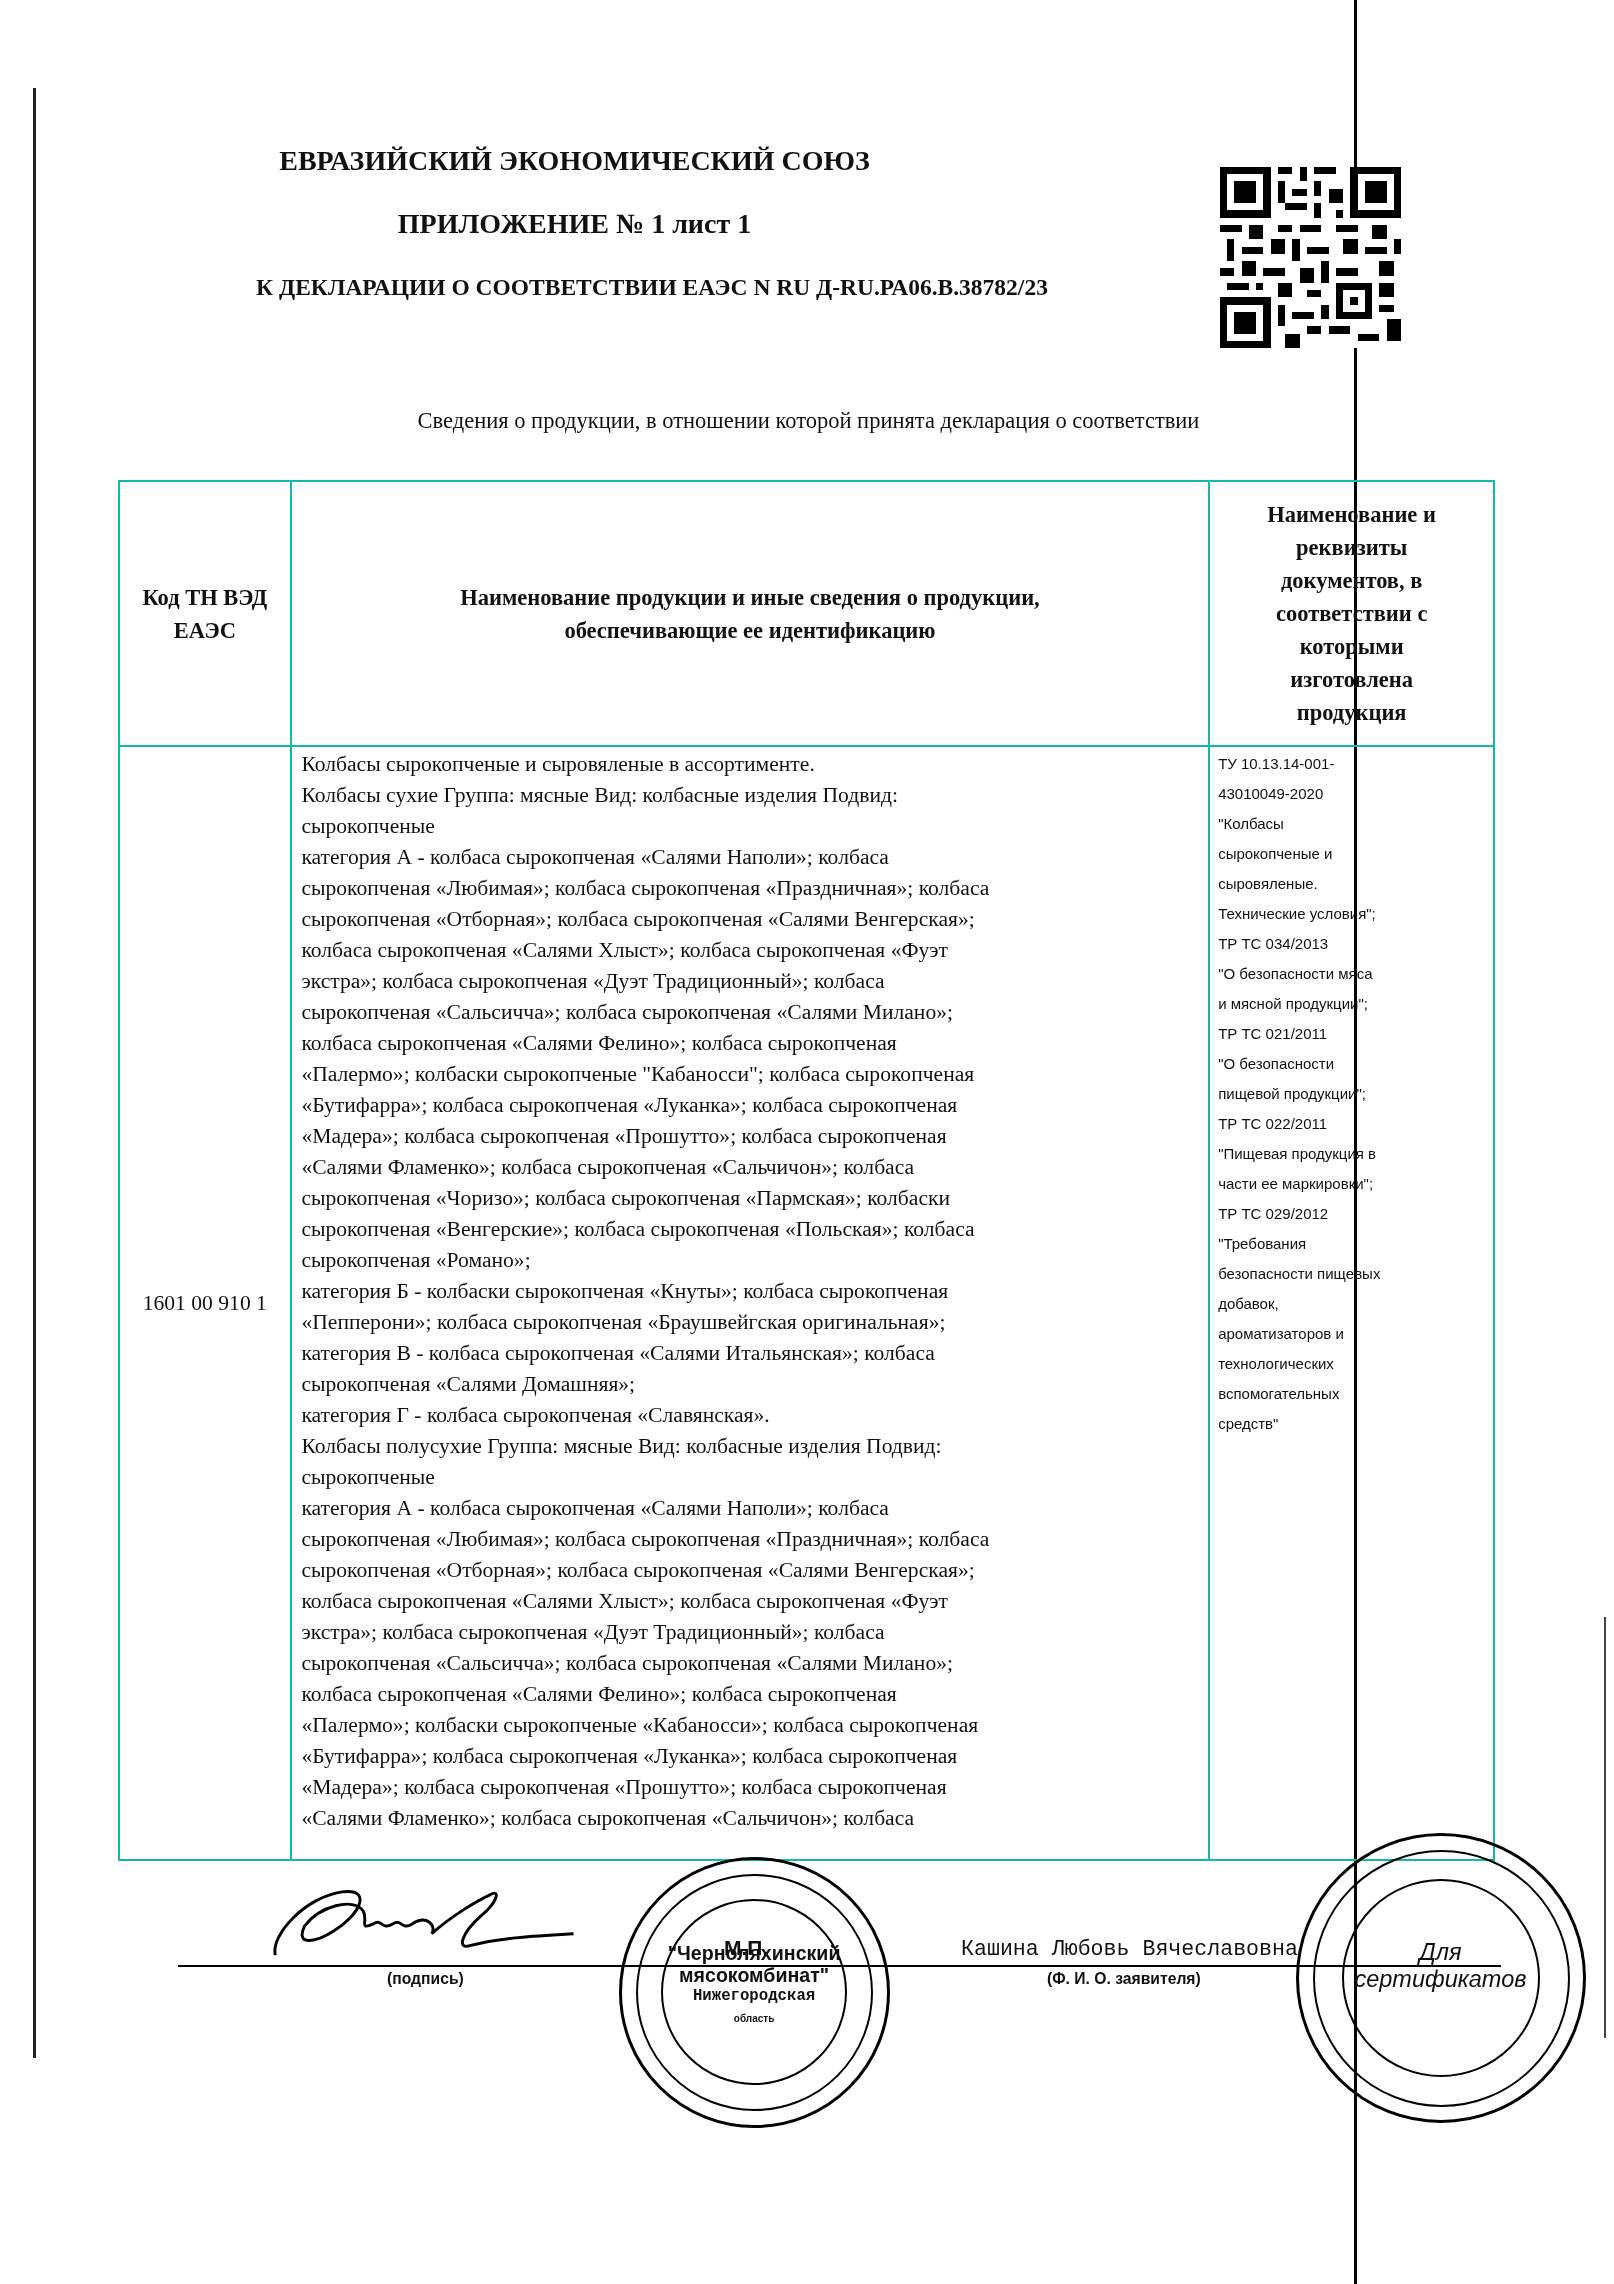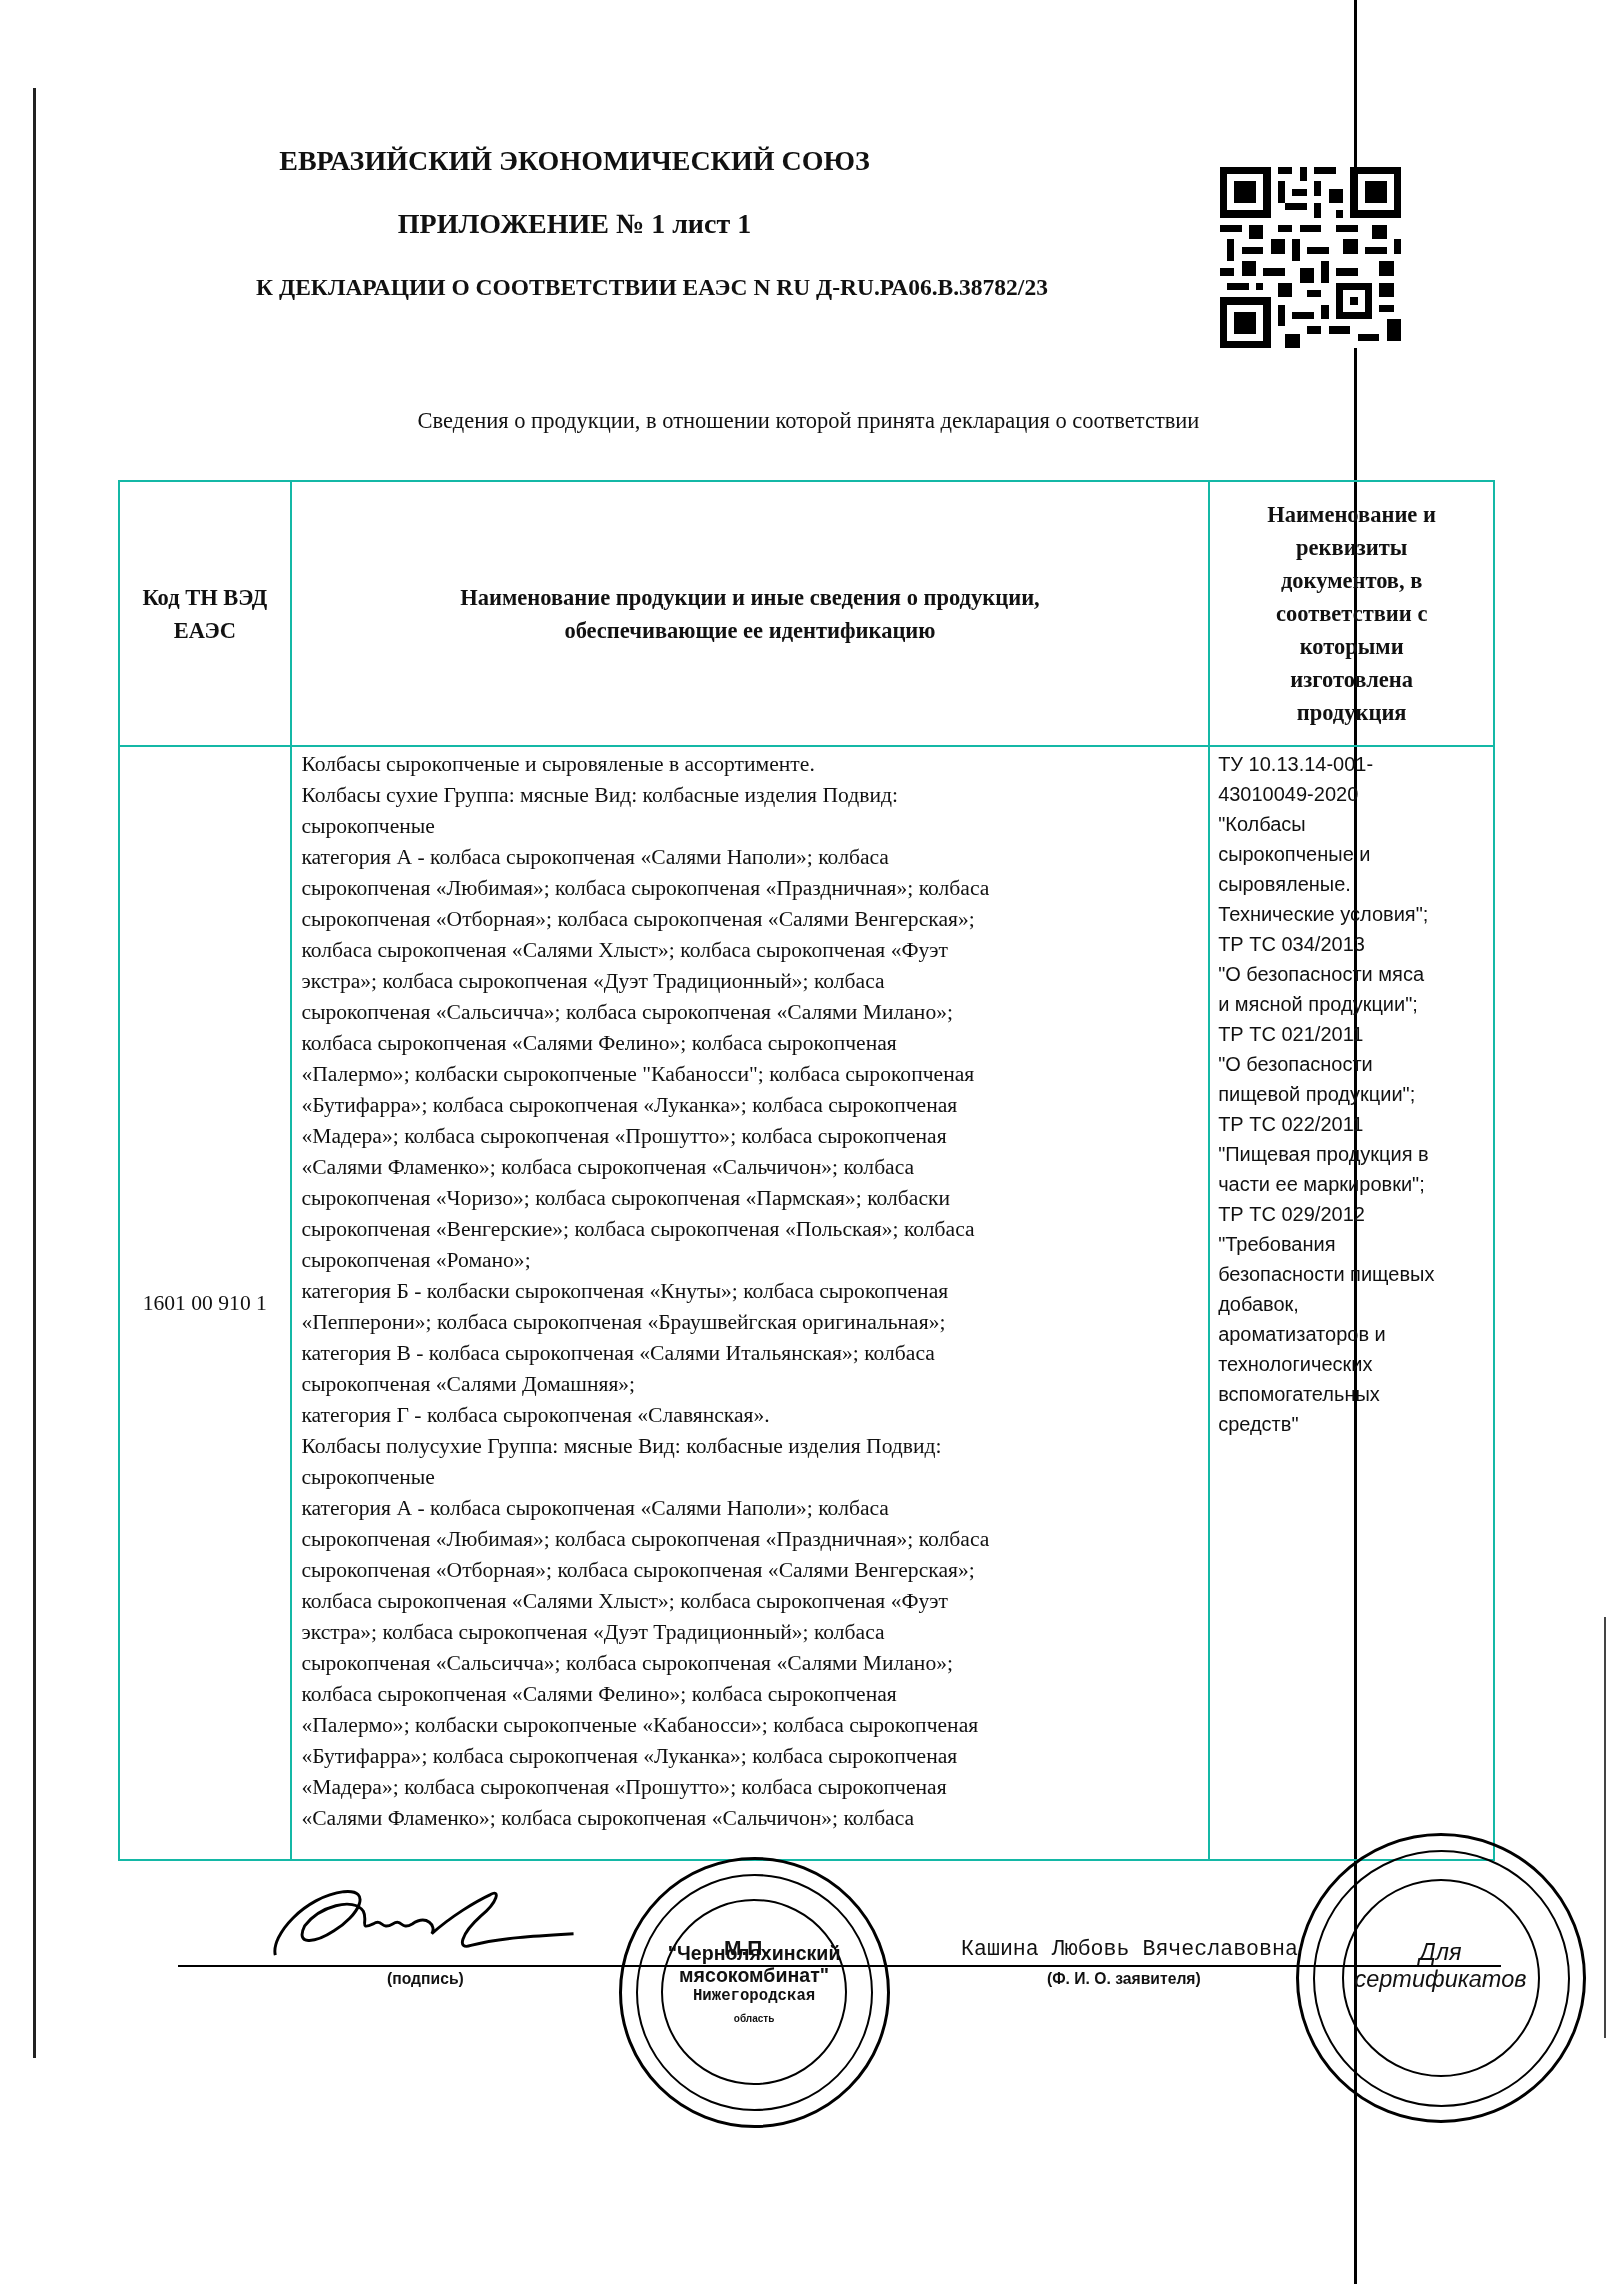--- a/index.html
+++ b/index.html
@@ -13,21 +13,21 @@
   .vline { position:absolute; background:#000; }
   table.main { position:absolute; left:118px; top:480px; width:1377px; border-collapse:collapse; table-layout:fixed; font-size:21.6px; line-height:31px; }
   table.main td, table.main th { border:2px solid #14b8a6; vertical-align:middle; padding:3.9px 9.8px; }
   table.main th { font-weight:bold; font-size:22.5px; text-align:center; line-height:33px; }
   .col1 { width:167px; }
   .col2 { width:894px; }
   .col3 { width:277px; }
   .hdr-row { height:265px; }
   .body-cell { vertical-align:top !important; padding-top:2px !important; }
   .code-cell { text-align:center;margin-left:44px; }
-  .docs-cell { vertical-align:top !important; font-family:"Liberation Sans","DejaVu Sans",sans-serif; font-size:20px; line-height:30px; padding:2px 7.8px !important; }
+  .docs-cell { vertical-align:top !important; font-family:"Liberation Sans","DejaVu Sans",sans-serif; font-size:15px; line-height:30px; padding:2px 7.8px !important; }
   .line { display:block; white-space:nowrap; }
   .sign-line { position:absolute; height:2px; background:#000; }
   .small { font-family:"Liberation Sans","DejaVu Sans",sans-serif; font-size:15.7px; font-weight:bold; }
   .stamp { position:absolute; border-radius:50%; border:3.9px solid #000; }
   .stamp-inner { position:absolute; border-radius:50%; border:2px solid #000; }
   .stamp-text { position:absolute; text-align:center; font-family:"Liberation Sans","DejaVu Sans",sans-serif; font-weight:bold; }
   .qr { position:absolute; left:1220px; top:167px; width:181px; height:181px; }
 </style>
 </head>
 <body>

